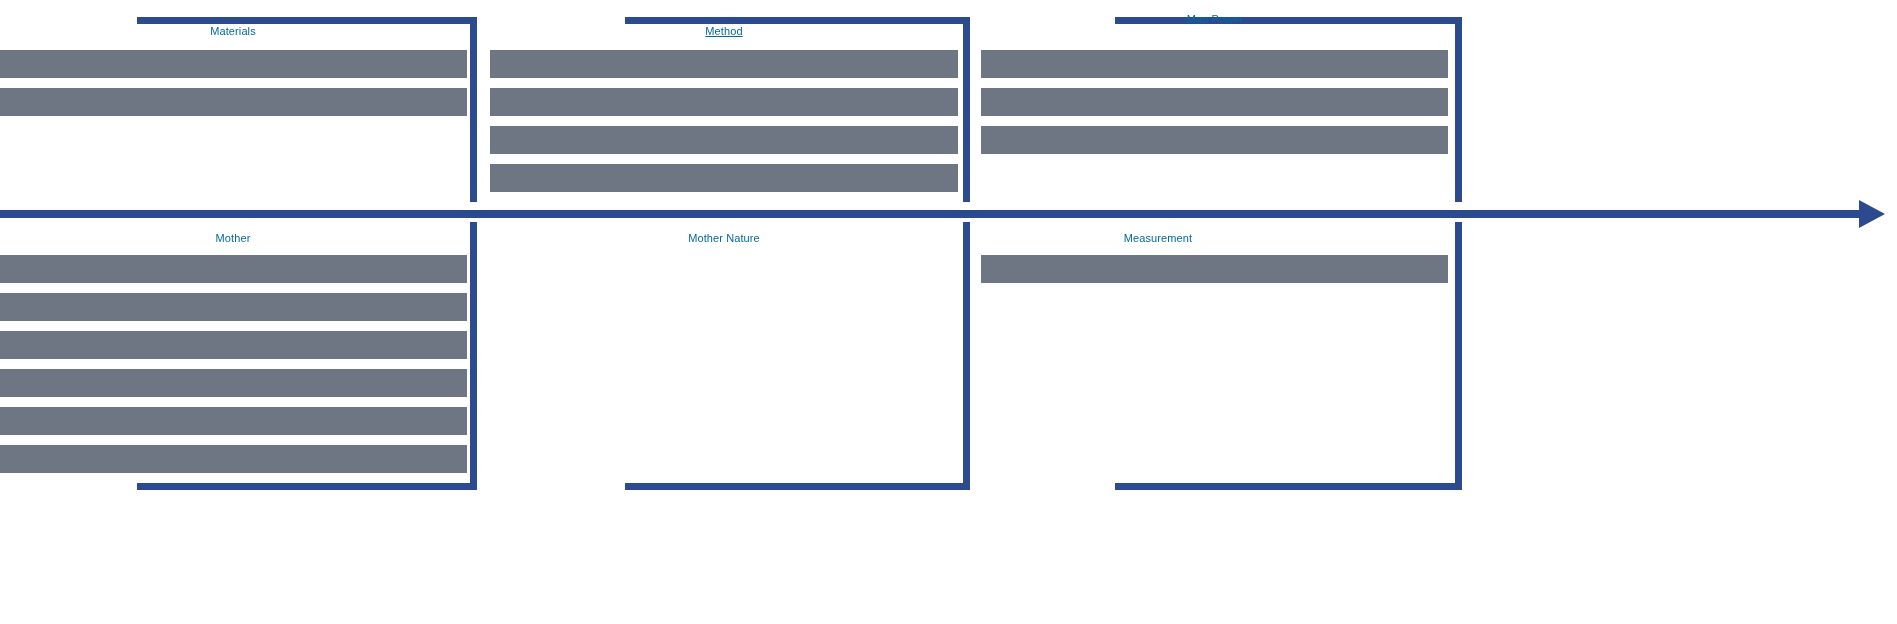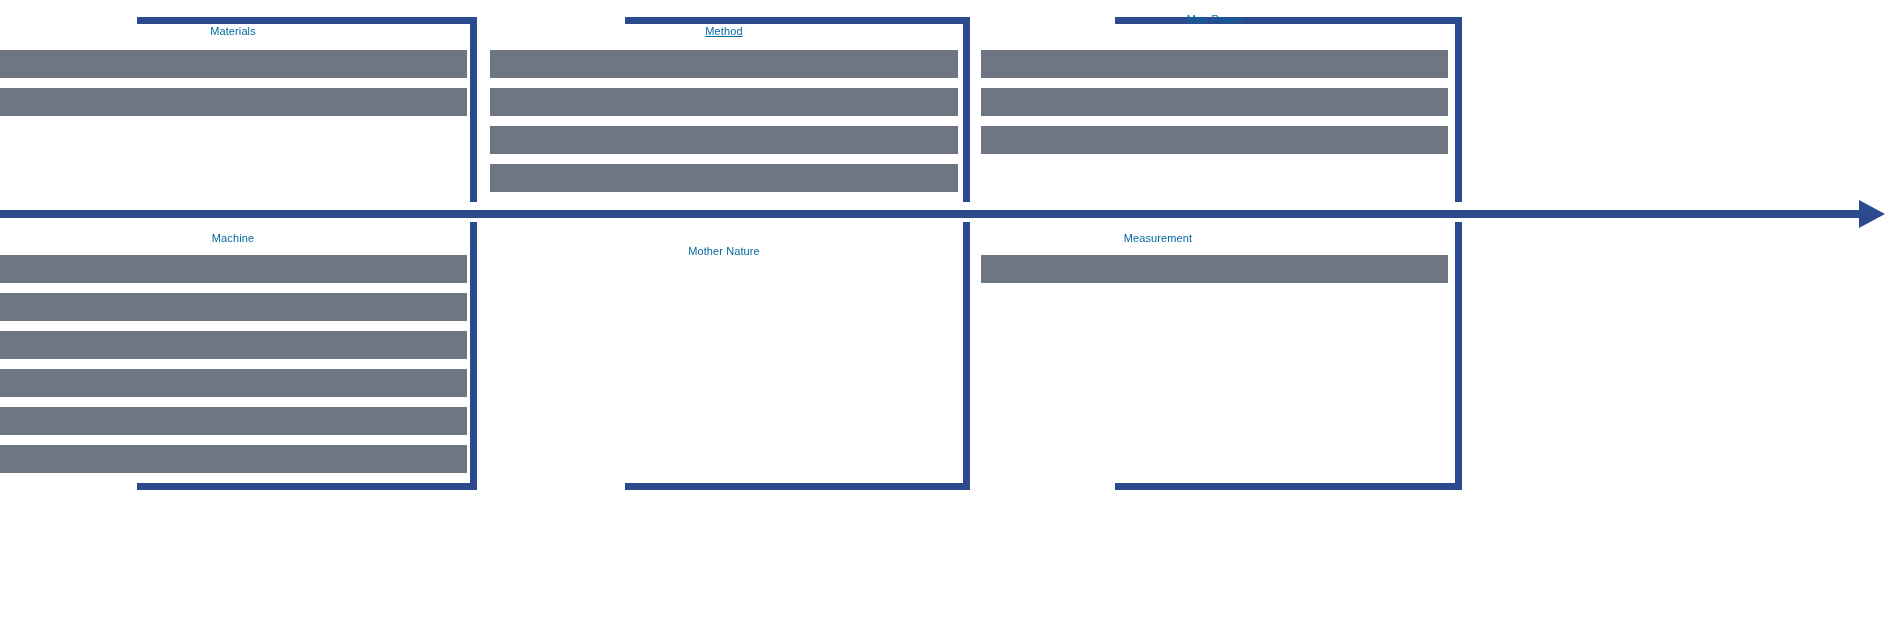--- a/index.html
+++ b/index.html
@@ -91,32 +91,32 @@
     </div>
 
   <div id="spine-group">
       <div class="spine-line" style="left: 0px; top: 210px; width: 1862px;"></div>
       <div class="spine-head" style="left: 1859px; top: 200px;"></div>
     </div>
 
   <div class="category" id="cat-machine">
       <div class="bracket-h" style="left: 137px; top: 483px; width: 340px;"></div>
       <div class="bracket-v" style="left: 470px; top: 222px; height: 268px;"></div>
-      <div class="bone-label" style="left: 33px; top: 227px; width: 400px;">Machine</div>
+      <div class="bone-label" style="left: 33px; top: 227px; width: 400px;">Mother</div>
       <div class="cause-bar" style="left: 0px; top: 255px; width: 467px; height: 28px;"></div>
       <div class="cause-bar" style="left: 0px; top: 293px; width: 467px; height: 28px;"></div>
       <div class="cause-bar" style="left: 0px; top: 331px; width: 467px; height: 28px;"></div>
       <div class="cause-bar" style="left: 0px; top: 369px; width: 467px; height: 28px;"></div>
       <div class="cause-bar" style="left: 0px; top: 407px; width: 467px; height: 28px;"></div>
       <div class="cause-bar" style="left: 0px; top: 445px; width: 467px; height: 28px;"></div>
     </div>
   <div class="category" id="cat-mother-nature">
       <div class="bracket-h" style="left: 625px; top: 483px; width: 345px;"></div>
       <div class="bracket-v" style="left: 963px; top: 222px; height: 268px;"></div>
-      <div class="bone-label" style="left: 524px; top: 227px; width: 400px; margin-top: 13px;">Mother Nature</div>
+      <div class="bone-label" style="left: 524px; top: 227px; width: 400px;">Mother Nature</div>
     </div>
   <div class="category" id="cat-measurement">
       <div class="bracket-h" style="left: 1115px; top: 483px; width: 347px;"></div>
       <div class="bracket-v" style="left: 1455px; top: 222px; height: 268px;"></div>
       <div class="bone-label" style="left: 958px; top: 227px; width: 400px;">Measurement</div>
       <div class="cause-bar" style="left: 981px; top: 255px; width: 467px; height: 28px;"></div>
     </div>
 
 </div>
 

